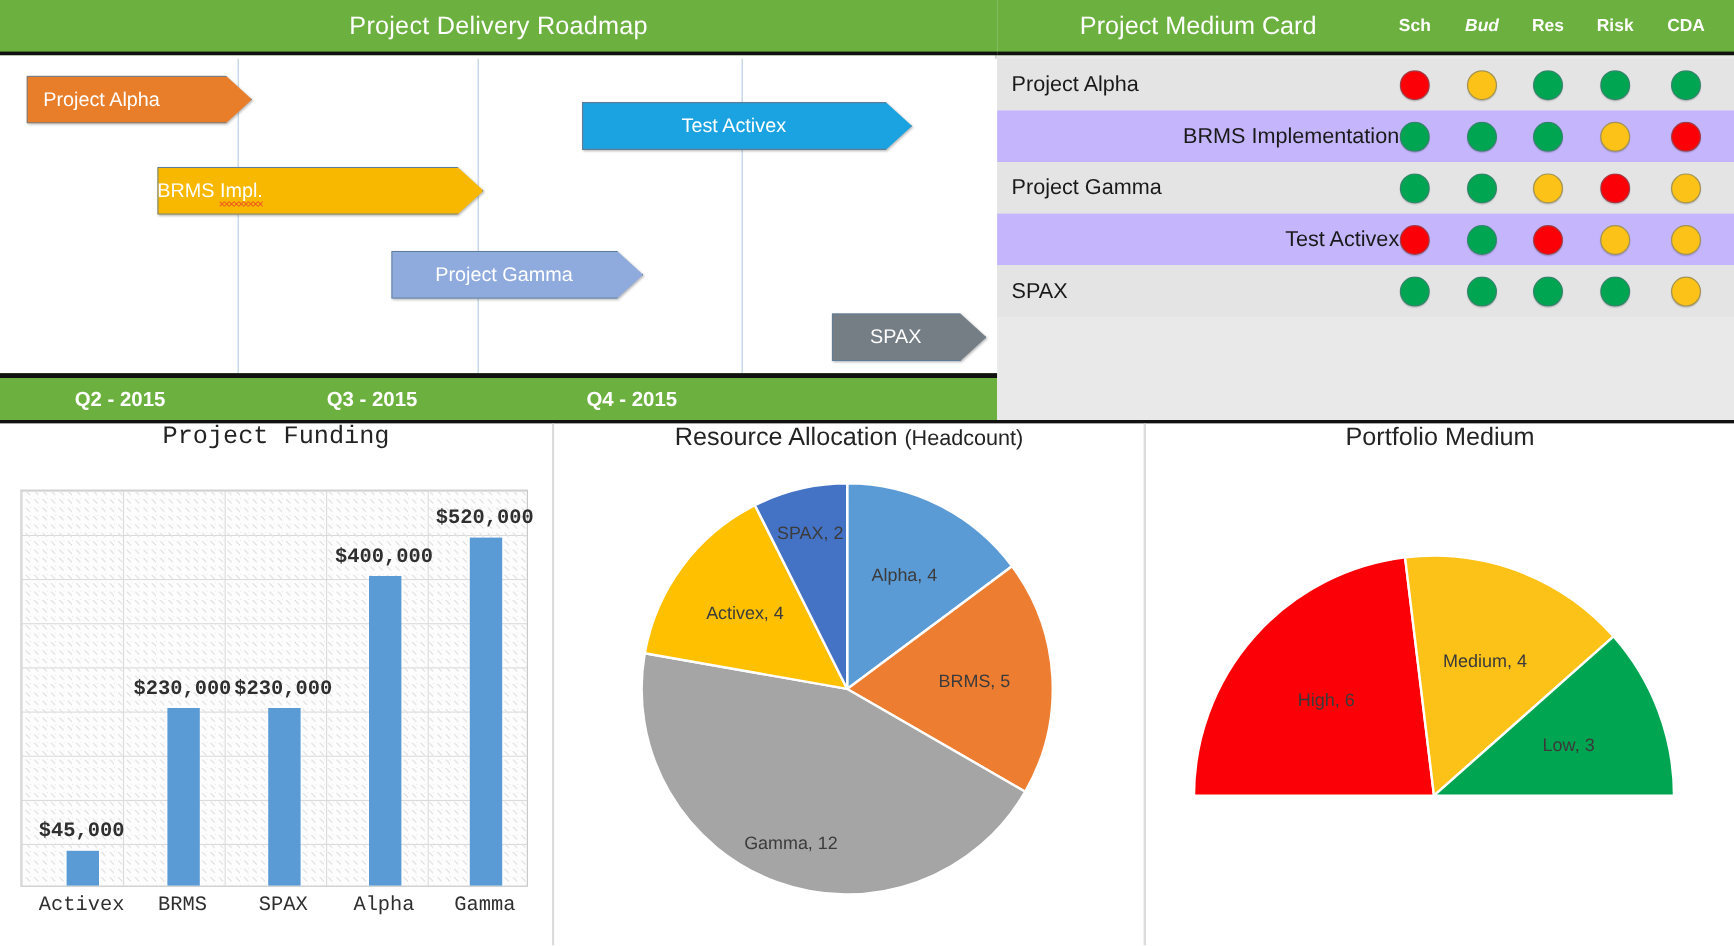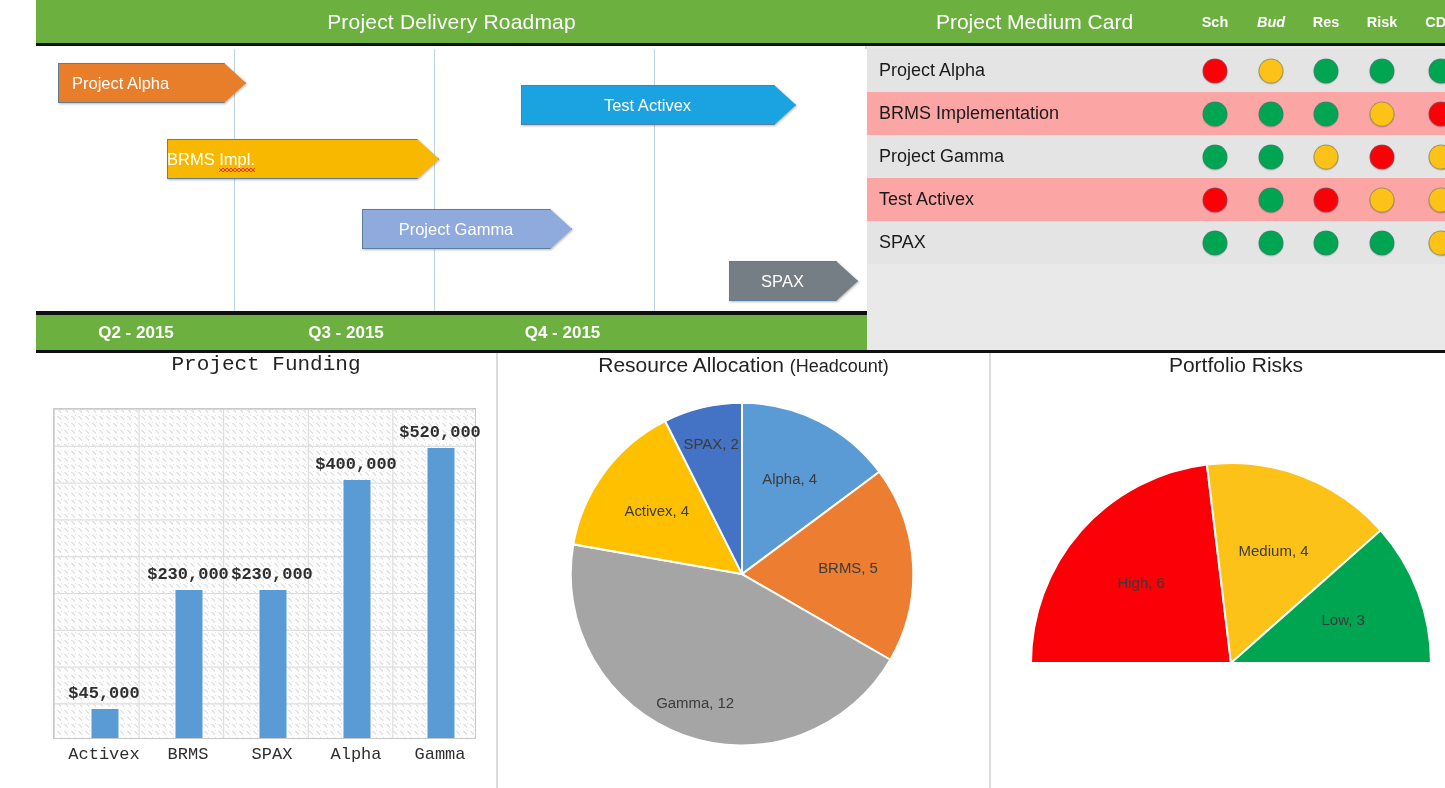--- a/index.html
+++ b/index.html
@@ -2,21 +2,21 @@
 <html><head>
 <meta charset="utf-8">
 <style>
   * { box-sizing: border-box; margin: 0; padding: 0; }
   html, body {
     width: 1445px; height: 788px;
     background: #ffffff;
     font-family: "Liberation Sans", sans-serif;
     overflow: hidden;
   }
-  #dashboard { position: relative; width: 1334px; height: 788px; background:#fff;margin-left:36px; }
+  #dashboard { position: relative; width: 1334px; height: 788px; background:#fff; }
 
   
   #roadmap-panel {
     position: absolute; left: 0; top: 0; width: 831px; height: 350px;
     background: #ffffff; border-right: 2px solid #d8d8d8;
   }
   #roadmap-header {
     position: absolute; left: 0; top: 0; width: 831px; height: 46px;
     background: #6cb13f; border-bottom: 3px solid #111;
     display: flex; align-items: center; justify-content: center;
@@ -81,21 +81,21 @@
     position: absolute; top: 14px; width: 60px; text-align: center;
     color: #fff; font-size: 14.5px; font-weight: bold;
   }
   #health-rows {
     position: absolute; left: 0; top: 49px; width: 614px; height: 250px;
   }
   .hrow {
     position: relative; height: 43px; display: flex; align-items: center;
   }
   .hrow.odd  { background: #e4e4e4; }
-  .hrow.even { background: #fca5a5; }
+  .hrow.even { background: #c4b5fd; text-align: right; }
   .hrow-name { padding-left: 12px; font-size: 18px; color: #1a1a1a; width: 335px; }
   .dot {
     position: absolute; top: 50%; transform: translate(-50%,-50%);
     width: 25px; height: 25px; border-radius: 50%;
     border: 1px solid rgba(90,110,125,.55);
     box-shadow: 0 1px 1px rgba(0,0,0,.18);
   }
   .dot.red    { background: #fb0007; }
   .dot.amber  { background: #fdc217; }
   .dot.green  { background: #00a552; }
@@ -274,21 +274,21 @@
           <path d="M 245 222 L 393.9563694509235 308 A 172 172 0 0 1 75.6130664819002 192.13251344128804 Z" fill="#a5a5a5" stroke="#fff" stroke-width="2"></path>
           <text x="197.938028278388" y="356.301704620141" text-anchor="middle" class="slice-lbl">Gamma, 12</text>
           <path d="M 245 222 L 75.6130664819002 192.13251344128804 A 172 172 0 0 1 167.80654100552047 68.29518586437311 Z" fill="#ffc000" stroke="#fff" stroke-width="2"></path>
           <text x="159.46158272460212" y="163.3190077808149" text-anchor="middle" class="slice-lbl">Activex, 4</text>
           <path d="M 245 222 L 167.80654100552047 68.29518586437311 A 172 172 0 0 1 244.99999999999997 50 Z" fill="#4472c4" stroke="#fff" stroke-width="2"></path>
           <text x="214.0605747811942" y="96.45630016301084" text-anchor="middle" class="slice-lbl">SPAX, 2</text>
         </svg>
     </div>
 
     <div class="bpanel" id="risk-panel">
-      <div class="chart-title">Portfolio Risks</div>
+      <div class="chart-title">Portfolio Medium</div>
       <svg class="svgwrap" id="gauge-svg" viewBox="0 0 490 435">
           <path d="M 240 310 L 40 310 A 200 200 0 0 1 215.89266394893548 111.45822518038918 Z" fill="#fb0007" stroke="#fff" stroke-width="2"></path>
           <text x="150.1787102194679" y="235.42528101110457" text-anchor="middle" class="gauge-lbl">High, 6</text>
           <path d="M 240 310 L 215.89266394893548 111.45822518038918 A 200 200 0 0 1 389.7021496342203 177.37546835184102 Z" fill="#fdc217" stroke="#fff" stroke-width="2"></path>
           <text x="282.5525864451043" y="202.7980508777502" text-anchor="middle" class="gauge-lbl">Medium, 4</text>
           <path d="M 240 310 L 389.7021496342203 177.37546835184102 A 200 200 0 0 1 440 310.0000000000001 Z" fill="#00a552" stroke="#fff" stroke-width="2"></path>
           <text x="352.2019491222498" y="272.4474135548958" text-anchor="middle" class="gauge-lbl">Low, 3</text>
         </svg>
     </div>
 

